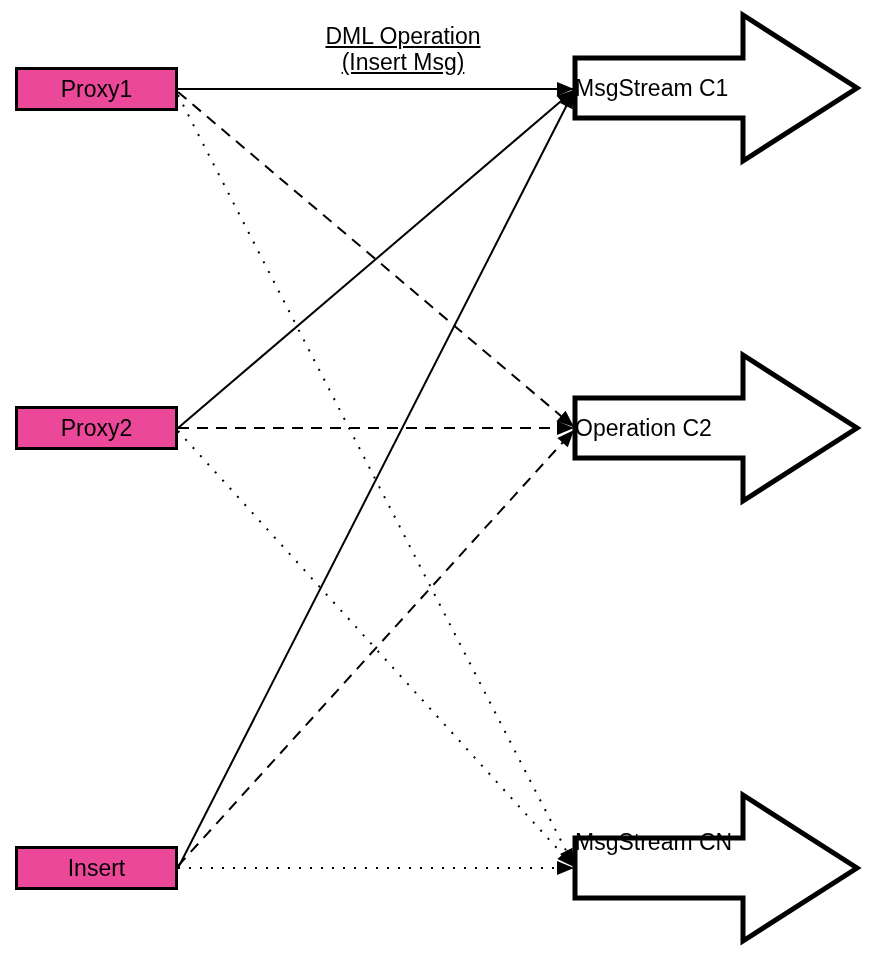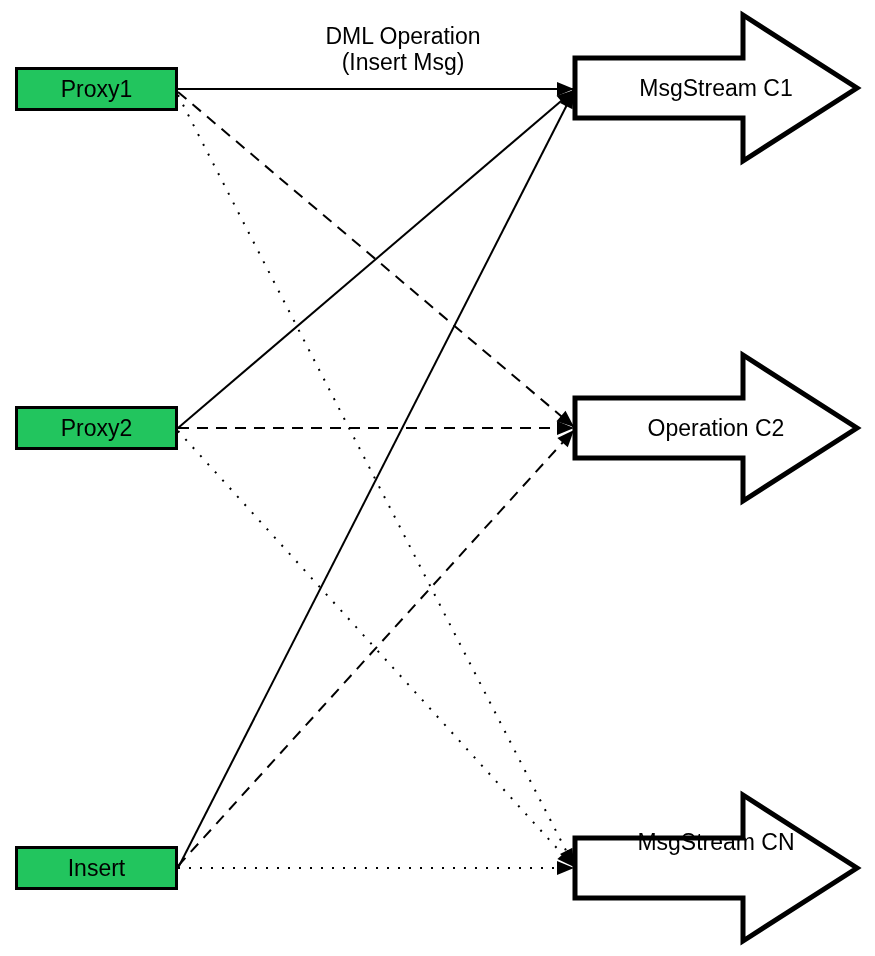--- a/index.html
+++ b/index.html
@@ -21,50 +21,51 @@
   .edge.dashed { stroke-dasharray: 11 8; }
   .edge.dotted { stroke-dasharray: 2 9; }
   .bigarrow { fill: #ffffff; stroke: #000000; stroke-width: 5; stroke-linejoin: miter; }
   .proxy-node {
     position: absolute;
     left: 15px;
     width: 163px;
     height: 44px;
     box-sizing: border-box;
     border: 3px solid #000000;
-    background: #22c55e;
+    background: #ec4899;
     display: flex;
     align-items: center;
     justify-content: center;
     font-size: 23px;
     line-height: 26px;
     white-space: nowrap;
   }
   .stream-label {
     position: absolute;
     left: 575px;
     width: 282px;
     height: 26px;
     display: flex;
     align-items: center;
-    justify-content: center;
+    justify-content: flex-start;
     font-size: 23px;
     line-height: 26px;
     white-space: nowrap;
     pointer-events: none;
   }
   .annotation {
     position: absolute;
     left: 283px;
     top: 23px;
     width: 240px;
     text-align: center;
     font-size: 23px;
     line-height: 26px;
     white-space: nowrap;
+    text-decoration: underline;
   }
 </style>
 </head>
 <body>
 
 <div class="canvas">
 
   <svg class="connector-layer" viewBox="0 0 875 956" xmlns="http://www.w3.org/2000/svg">
     <defs>
       <marker id="ah" markerUnits="userSpaceOnUse" markerWidth="20" markerHeight="16" refX="18" refY="8" orient="auto">

